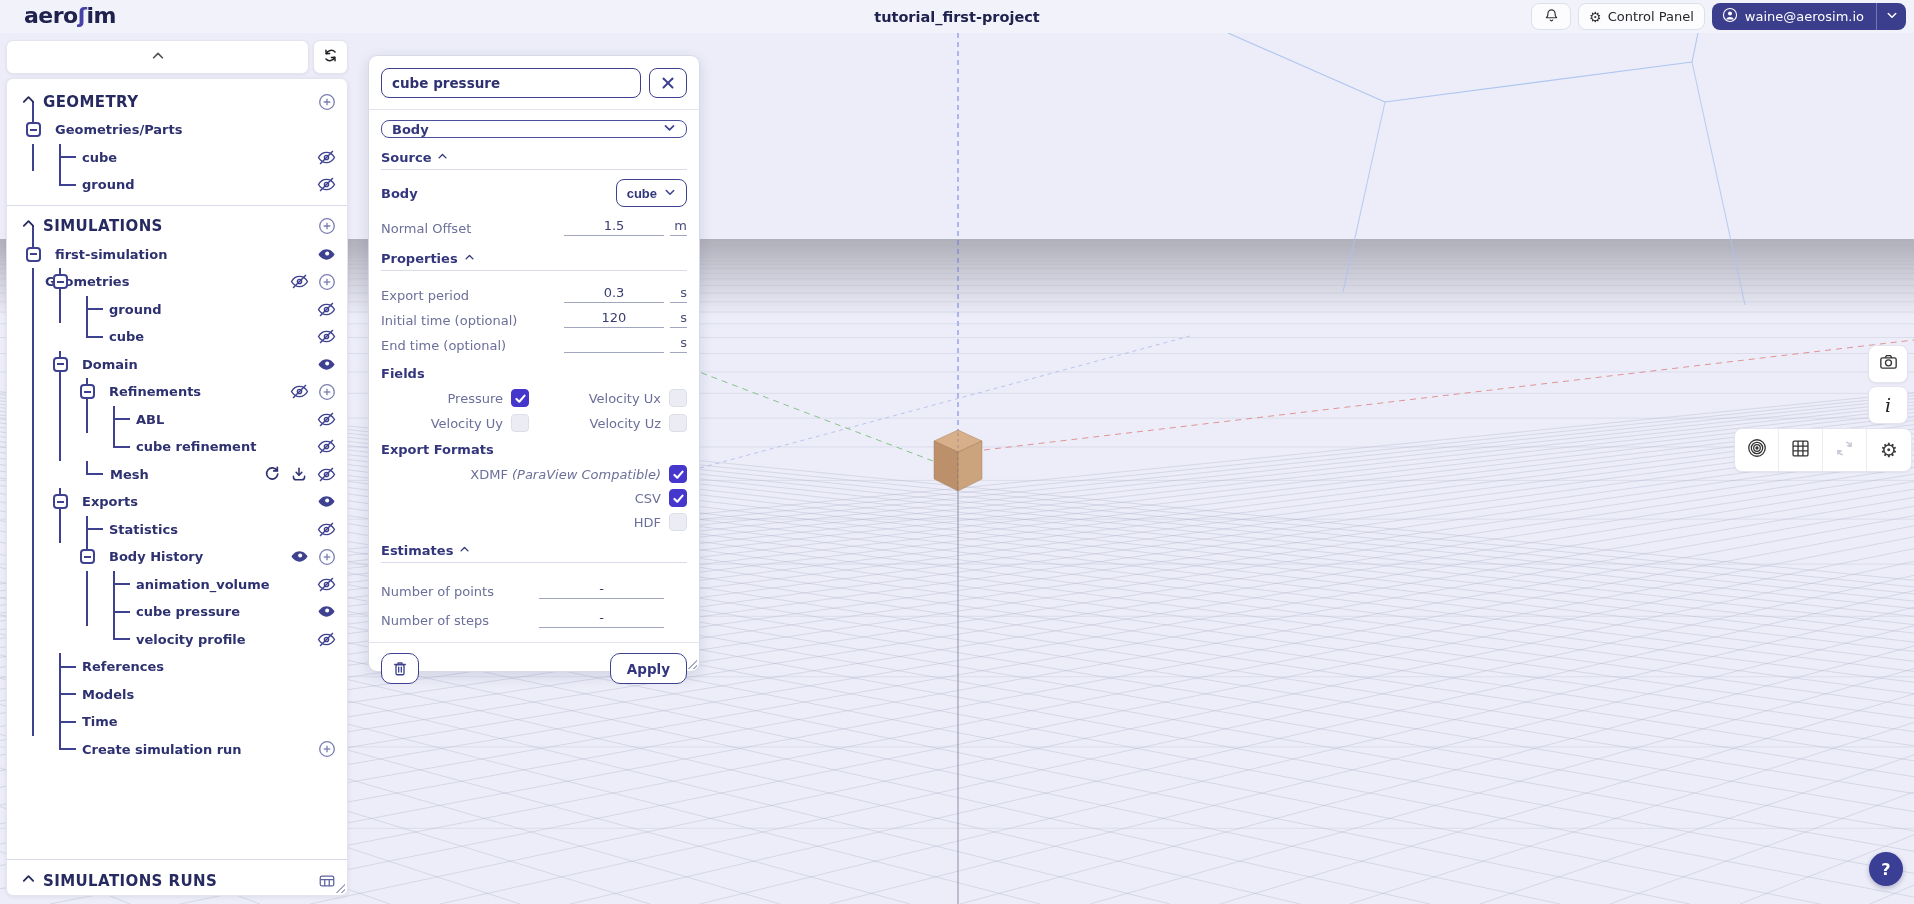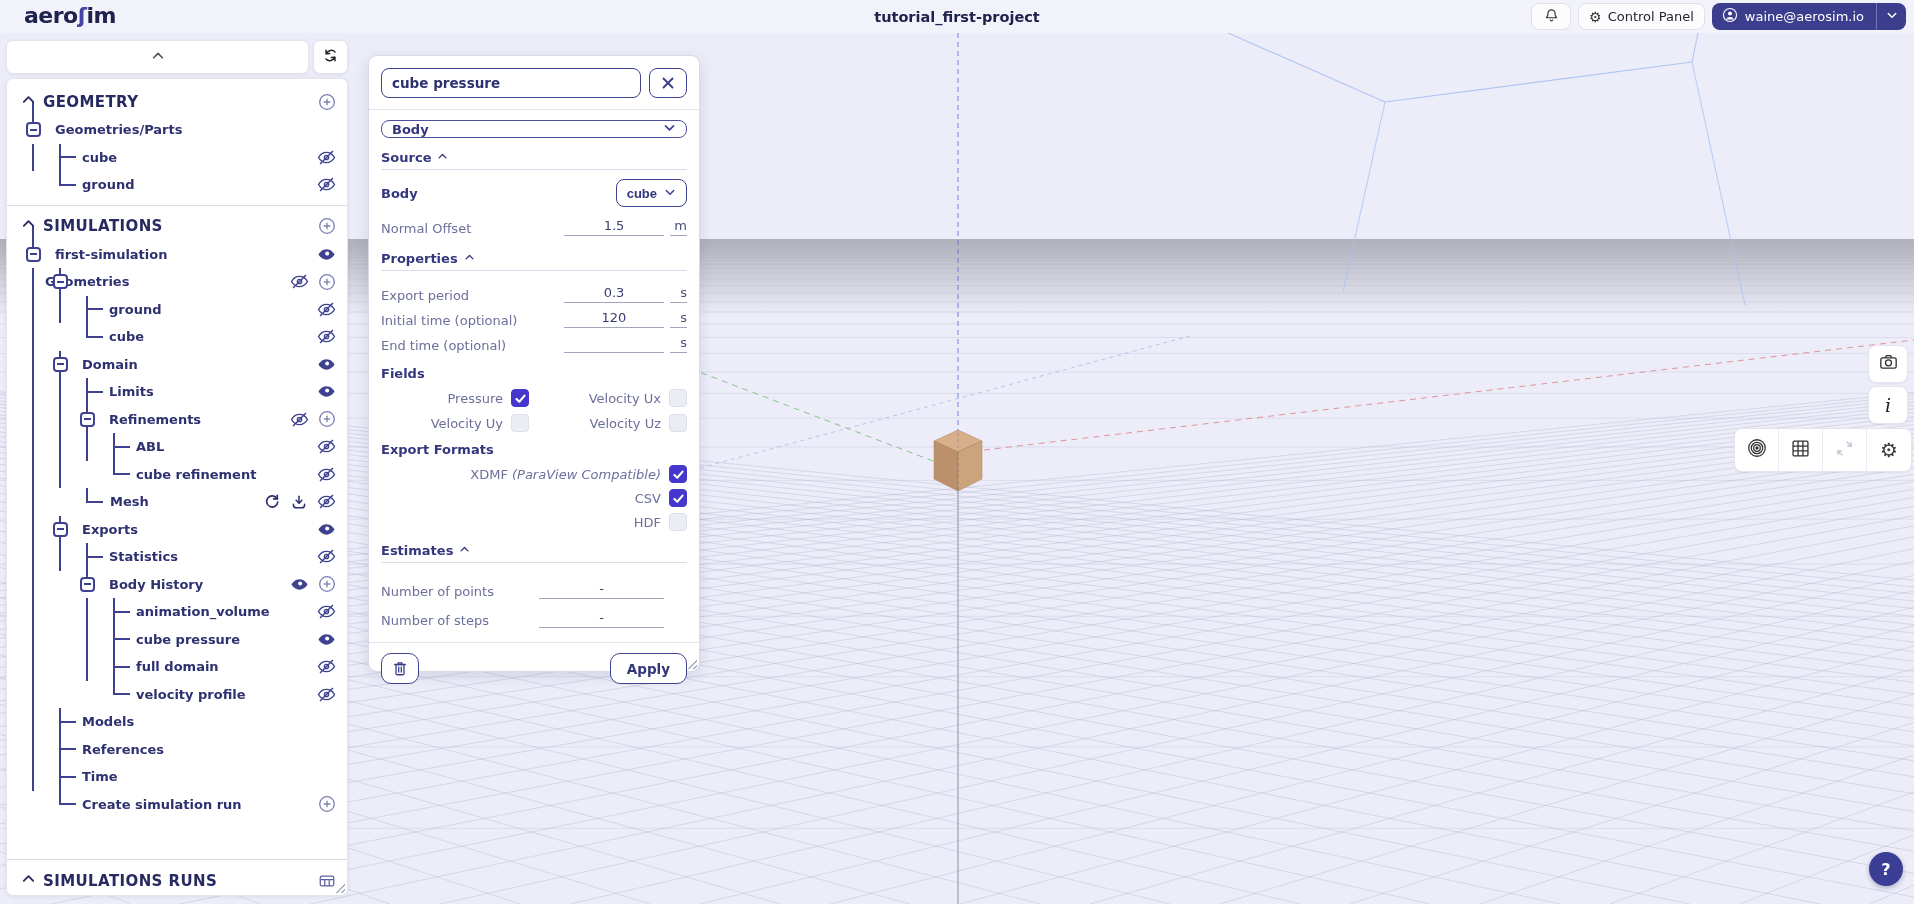--- a/index.html
+++ b/index.html
@@ -544,36 +544,20 @@
               <circle cx="10.7" cy="9" r="2.1" fill="#fff"></circle>
             </svg>
           </span>
         </span>
       </div>
       <div class="trow">
         <span class="gv" style="left:25px"></span>
         <span class="gv" style="left:52px"></span>
         <span class="gvt" style="left:79px"></span>
         <span class="gvb" style="left:79px"></span>
-        <span class="gh" style="left:79px;width:17px"></span>
-        <span class="tlabel" style="margin-left:102px">Limits</span>
-        <span class="ticons">
-          <span style="display:flex">
-            <svg width="19" height="19" viewBox="0 0 20 20">
-              <path d="M10 4.6C5.8 4.6 2.8 7.9 1.6 10c1.2 2.1 4.2 5.4 8.4 5.4s7.2-3.3 8.4-5.4C17.2 7.9 14.2 4.6 10 4.6z" fill="#3E418F"></path>
-              <circle cx="10.7" cy="9" r="2.1" fill="#fff"></circle>
-            </svg>
-          </span>
-        </span>
-      </div>
-      <div class="trow">
-        <span class="gv" style="left:25px"></span>
-        <span class="gv" style="left:52px"></span>
-        <span class="gvt" style="left:79px"></span>
-        <span class="gvb" style="left:79px"></span>
         <span class="xbox" style="left:72.5px">
           <i></i>
         </span>
         <span class="tlabel" style="margin-left:102px">Refinements</span>
         <span class="ticons">
           <span style="display:flex">
             <svg width="19" height="19" viewBox="0 0 20 20" fill="none" stroke="#3E418F" stroke-width="1.5">
               <path d="M10 4.6C5.8 4.6 2.8 7.9 1.6 10c1.2 2.1 4.2 5.4 8.4 5.4s7.2-3.3 8.4-5.4C17.2 7.9 14.2 4.6 10 4.6z"></path>
               <circle cx="10" cy="10" r="2.2"></circle>
               <line x1="3.2" y1="16.8" x2="16.8" y2="3.2"></line>
@@ -735,63 +719,46 @@
           <span style="display:flex">
             <svg width="19" height="19" viewBox="0 0 20 20">
               <path d="M10 4.6C5.8 4.6 2.8 7.9 1.6 10c1.2 2.1 4.2 5.4 8.4 5.4s7.2-3.3 8.4-5.4C17.2 7.9 14.2 4.6 10 4.6z" fill="#3E418F"></path>
               <circle cx="10.7" cy="9" r="2.1" fill="#fff"></circle>
             </svg>
           </span>
         </span>
       </div>
       <div class="trow">
         <span class="gv" style="left:25px"></span>
-        <span class="gv" style="left:79px"></span>
-        <span class="gvt" style="left:106px"></span>
-        <span class="gvb" style="left:106px"></span>
-        <span class="gh" style="left:106px;width:17px"></span>
-        <span class="tlabel" style="margin-left:129px">full domain</span>
-        <span class="ticons">
-          <span style="display:flex">
-            <svg width="19" height="19" viewBox="0 0 20 20" fill="none" stroke="#3E418F" stroke-width="1.5">
-              <path d="M10 4.6C5.8 4.6 2.8 7.9 1.6 10c1.2 2.1 4.2 5.4 8.4 5.4s7.2-3.3 8.4-5.4C17.2 7.9 14.2 4.6 10 4.6z"></path>
-              <circle cx="10" cy="10" r="2.2"></circle>
-              <line x1="3.2" y1="16.8" x2="16.8" y2="3.2"></line>
-            </svg>
-          </span>
-        </span>
-      </div>
-      <div class="trow">
-        <span class="gv" style="left:25px"></span>
         <span class="gvt" style="left:106px"></span>
         <span class="gh" style="left:106px;width:17px"></span>
         <span class="tlabel" style="margin-left:129px">velocity profile</span>
         <span class="ticons">
           <span style="display:flex">
             <svg width="19" height="19" viewBox="0 0 20 20" fill="none" stroke="#3E418F" stroke-width="1.5">
               <path d="M10 4.6C5.8 4.6 2.8 7.9 1.6 10c1.2 2.1 4.2 5.4 8.4 5.4s7.2-3.3 8.4-5.4C17.2 7.9 14.2 4.6 10 4.6z"></path>
               <circle cx="10" cy="10" r="2.2"></circle>
               <line x1="3.2" y1="16.8" x2="16.8" y2="3.2"></line>
             </svg>
           </span>
         </span>
+      </div>
+      <div class="trow">
+        <span class="gv" style="left:25px"></span>
+        <span class="gvt" style="left:52px"></span>
+        <span class="gvb" style="left:52px"></span>
+        <span class="gh" style="left:52px;width:17px"></span>
+        <span class="tlabel" style="margin-left:75px">References</span>
       </div>
       <div class="trow">
         <span class="gv" style="left:25px"></span>
         <span class="gvt" style="left:52px"></span>
         <span class="gvb" style="left:52px"></span>
         <span class="gh" style="left:52px;width:17px"></span>
         <span class="tlabel" style="margin-left:75px">Models</span>
-      </div>
-      <div class="trow">
-        <span class="gv" style="left:25px"></span>
-        <span class="gvt" style="left:52px"></span>
-        <span class="gvb" style="left:52px"></span>
-        <span class="gh" style="left:52px;width:17px"></span>
-        <span class="tlabel" style="margin-left:75px">References</span>
       </div>
       <div class="trow">
         <span class="gv" style="left:25px"></span>
         <span class="gvt" style="left:52px"></span>
         <span class="gvb" style="left:52px"></span>
         <span class="gh" style="left:52px;width:17px"></span>
         <span class="tlabel" style="margin-left:75px">Time</span>
       </div>
       <div class="trow">
         <span class="gvt" style="left:52px"></span>

